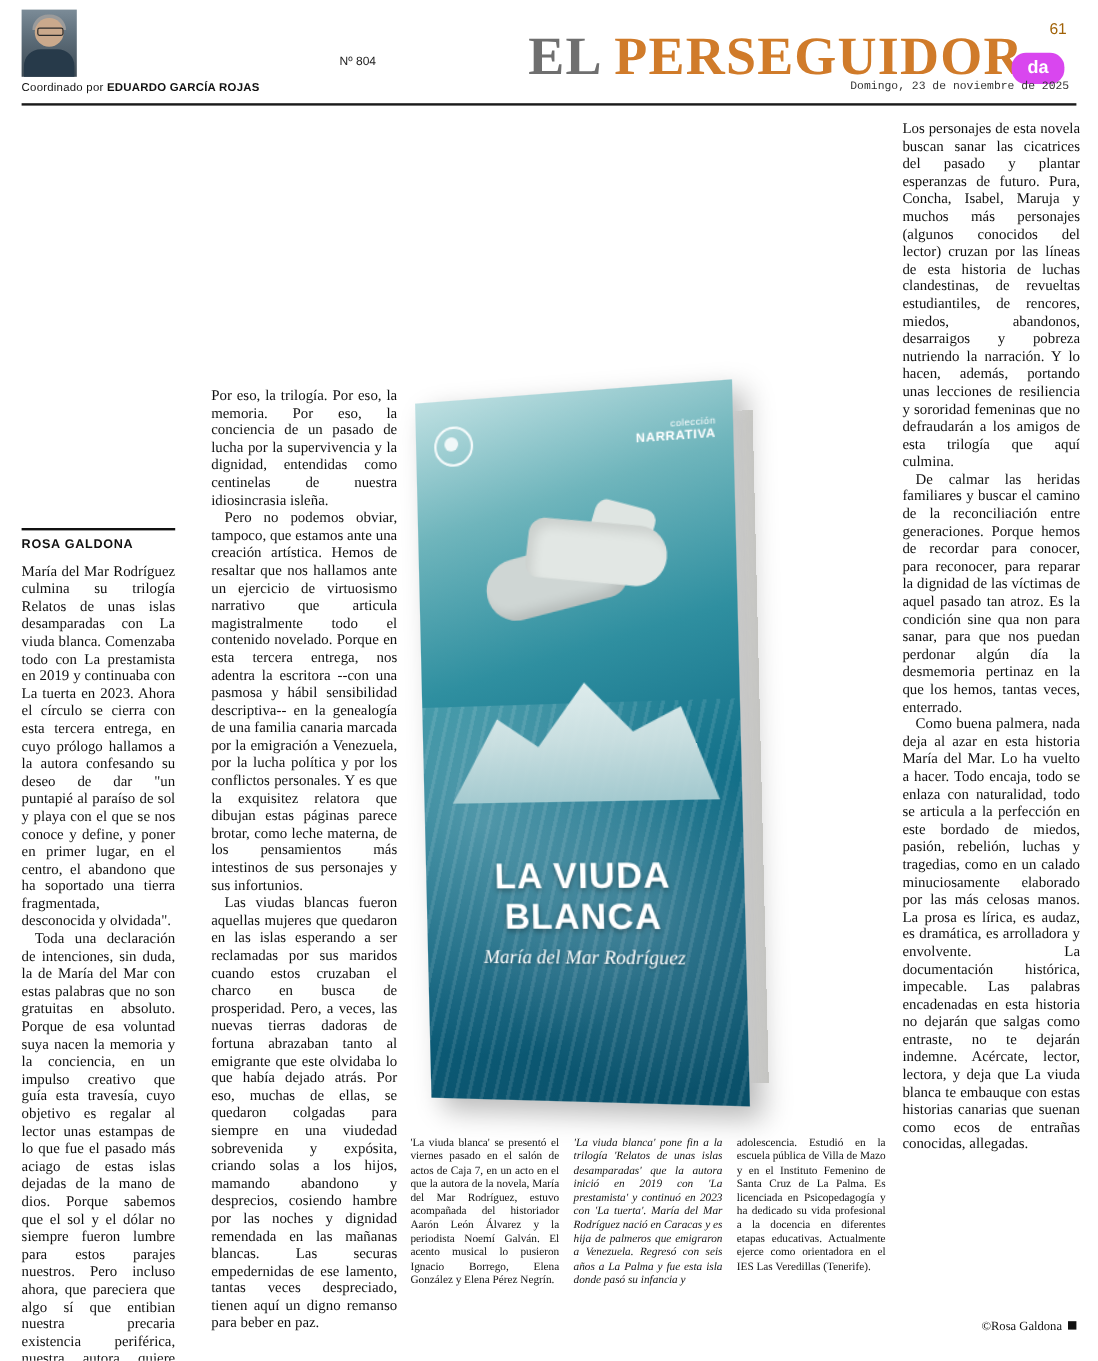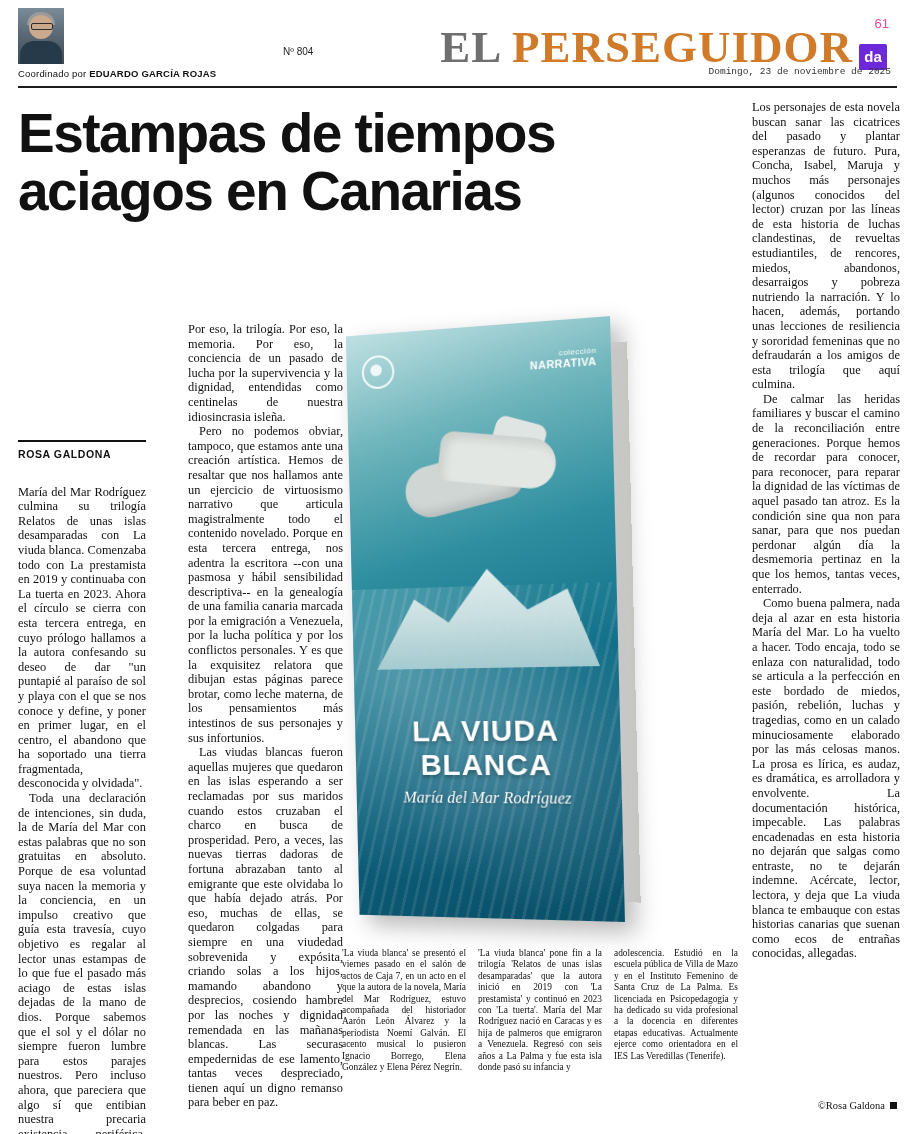--- a/index.html
+++ b/index.html
@@ -51,27 +51,27 @@
   .logo{
     position:absolute;right:44px;top:17px;
     font-family:"Liberation Serif", serif;
     font-size:45px;line-height:45px;letter-spacing:1px;
     color:#c9772e;font-weight:bold;
     white-space:nowrap;
   }
   .logo .el{color:#6f6f6f;}
   .logo .per{color:#d07b2a;}
   .da{
-    position:absolute;right:10px;top:36px;width:28px;height:26px;background:#6d28d9;
+    position:absolute;right:10px;top:36px;width:44px;height:26px;background:#d946ef;
     color:#fff;font-family:"Liberation Sans", sans-serif;font-size:15px;font-weight:bold;
-    text-align:center;line-height:26px;border-radius:2px;
+    text-align:center;line-height:26px;border-radius:12px;
   }
   .pagenum{
     position:absolute;right:8px;top:8px;font-size:13px;font-family:"Liberation Sans", sans-serif;
-    color:#ec4899;
+    color:#a16207;
   }
   .dateline{
     position:absolute;right:6px;top:58px;font-size:9.5px;
     font-family:Liberation Mono, monospace;color:#333;
   }
   
   .headline{
     margin:16px 18px 0 18px;
     width:672px;
     font-family:"Liberation Sans", sans-serif;
@@ -97,25 +97,25 @@
     line-height:14.6px;
     text-align:justify;
     color:#111;
     font-family:"Liberation Serif", serif;
   }
   .col p{margin:0;text-indent:11px;}
   .col p.first{text-indent:0;}
   .byline{
     font-family:"Liberation Sans", sans-serif;
     font-size:10.5px;font-weight:bold;letter-spacing:.6px;color:#111;
-    border-top:2px solid #111;padding-top:5px;margin-bottom:23px;
+    border-top:2px solid #111;padding-top:5px;margin-bottom:7px;
   }
   
   #col1{left:18px;top:440px;width:128px;}
-  #col2{left:188px;top:322px;width:155px;}
+  #col2{left:176px;top:322px;width:155px;}
   #col4{left:752px;top:100px;width:148px;}
   
   .bookwrap{
     position:absolute;left:340px;top:320px;width:400px;height:610px;
   }
   .book{
     position:absolute;left:8px;top:6px;width:268px;height:592px;
     background:linear-gradient(165deg,#bfe0e2 0%,#6fb5bc 18%,#2f8fa0 38%,#14718a 58%,#0c5d79 78%,#0a4f68 100%);
     transform:perspective(900px) rotateY(-9deg) rotate(-1.4deg);
     box-shadow:10px 10px 22px rgba(0,0,0,.28);
@@ -180,21 +180,21 @@
     background:rgba(255,255,255,.85);
   }
   
   .capstrip{
     position:absolute;top:948px;
     font-family:"Liberation Serif", serif;
     font-size:9.4px;line-height:11.4px;text-align:justify;color:#111;
   }
   .capstrip p{margin:0;}
   #cap1{left:342px;width:124px;}
-  #cap2{left:478px;width:124px;}
+  #cap2{left:478px;width:124px;font-style:italic;}
   #cap3{left:614px;width:124px;}
   .credit{
     position:absolute;right:18px;top:1100px;
     font-family:"Liberation Serif", serif;font-size:10.5px;color:#111;
   }
   .credit .sq{display:inline-block;width:7px;height:7px;background:#111;margin-left:5px;}
 </style>
 </head>
 <body>
 
@@ -212,21 +212,20 @@
     </div>
     <div class="issue">Nº 804</div>
     <div class="logo">
       <span class="el">EL </span><span class="per">PERSEGUIDOR</span>
     </div>
     <div class="da">da</div>
     <div class="pagenum">61</div>
     <div class="dateline">Domingo, 23 de noviembre de 2025</div>
   </div>
 
-  <div class="headline">Estampas de tiempos aciagos en Canarias</div>
 
   <div class="col" id="col1">
     <div class="byline">ROSA GALDONA</div>
     <p class="first">María del Mar Rodríguez culmina su trilogía Relatos de unas islas desamparadas con La viuda blanca. Comenzaba todo con La prestamista en 2019 y continuaba con La tuerta en 2023. Ahora el círculo se cierra con esta tercera entrega, en cuyo prólogo hallamos a la autora confesando su deseo de dar "un puntapié al paraíso de sol y playa con el que se nos conoce y define, y poner en primer lugar, en el centro, el abandono que ha soportado una tierra fragmentada, desconocida y olvidada".</p>
     <p>Toda una declaración de intenciones, sin duda, la de María del Mar con estas palabras que no son gratuitas en absoluto. Porque de esa voluntad suya nacen la memoria y la conciencia, en un impulso creativo que guía esta travesía, cuyo objetivo es regalar al lector unas estampas de lo que fue el pasado más aciago de estas islas dejadas de la mano de dios. Porque sabemos que el sol y el dólar no siempre fueron lumbre para estos parajes nuestros. Pero incluso ahora, que pareciera que algo sí que entibian nuestra precaria existencia periférica, nuestra autora quiere destacar, por encima de eso, la realidad histórica, dolorosa y cargada de fatigas que nos ha traído a trompicones hasta nuestro presente de canarios de a pie.</p>
   </div>
 
   <div class="col" id="col2">
     <p class="first">Por eso, la trilogía. Por eso, la memoria. Por eso, la conciencia de un pasado de lucha por la supervivencia y la dignidad, entendidas como centinelas de nuestra idiosincrasia isleña.</p>
     <p>Pero no podemos obviar, tampoco, que estamos ante una creación artística. Hemos de resaltar que nos hallamos ante un ejercicio de virtuosismo narrativo que articula magistralmente todo el contenido novelado. Porque en esta tercera entrega, nos adentra la escritora --con una pasmosa y hábil sensibilidad descriptiva-- en la genealogía de una familia canaria marcada por la emigración a Venezuela, por la lucha política y por los conflictos personales. Y es que la exquisitez relatora que dibujan estas páginas parece brotar, como leche materna, de los pensamientos más intestinos de sus personajes y sus infortunios.</p>

